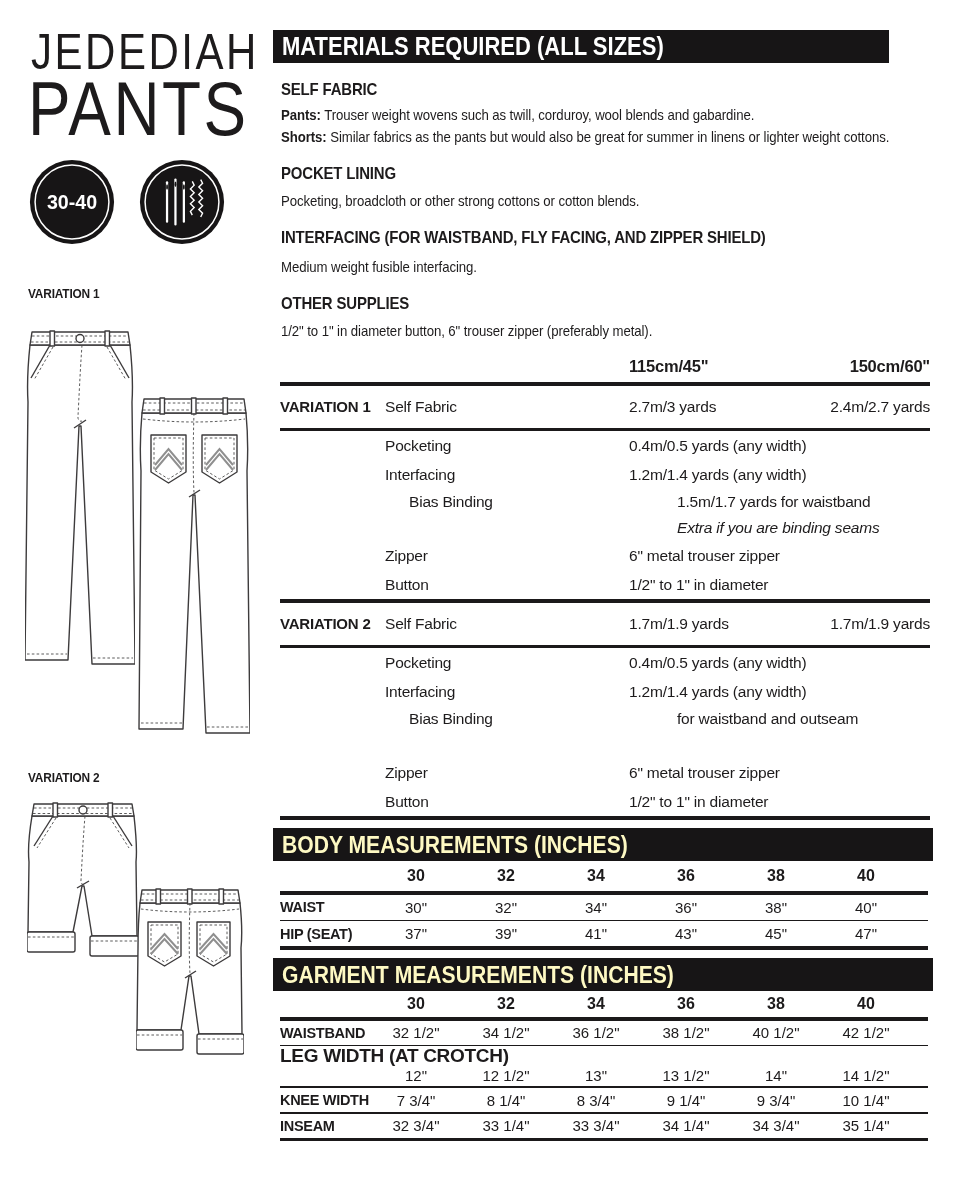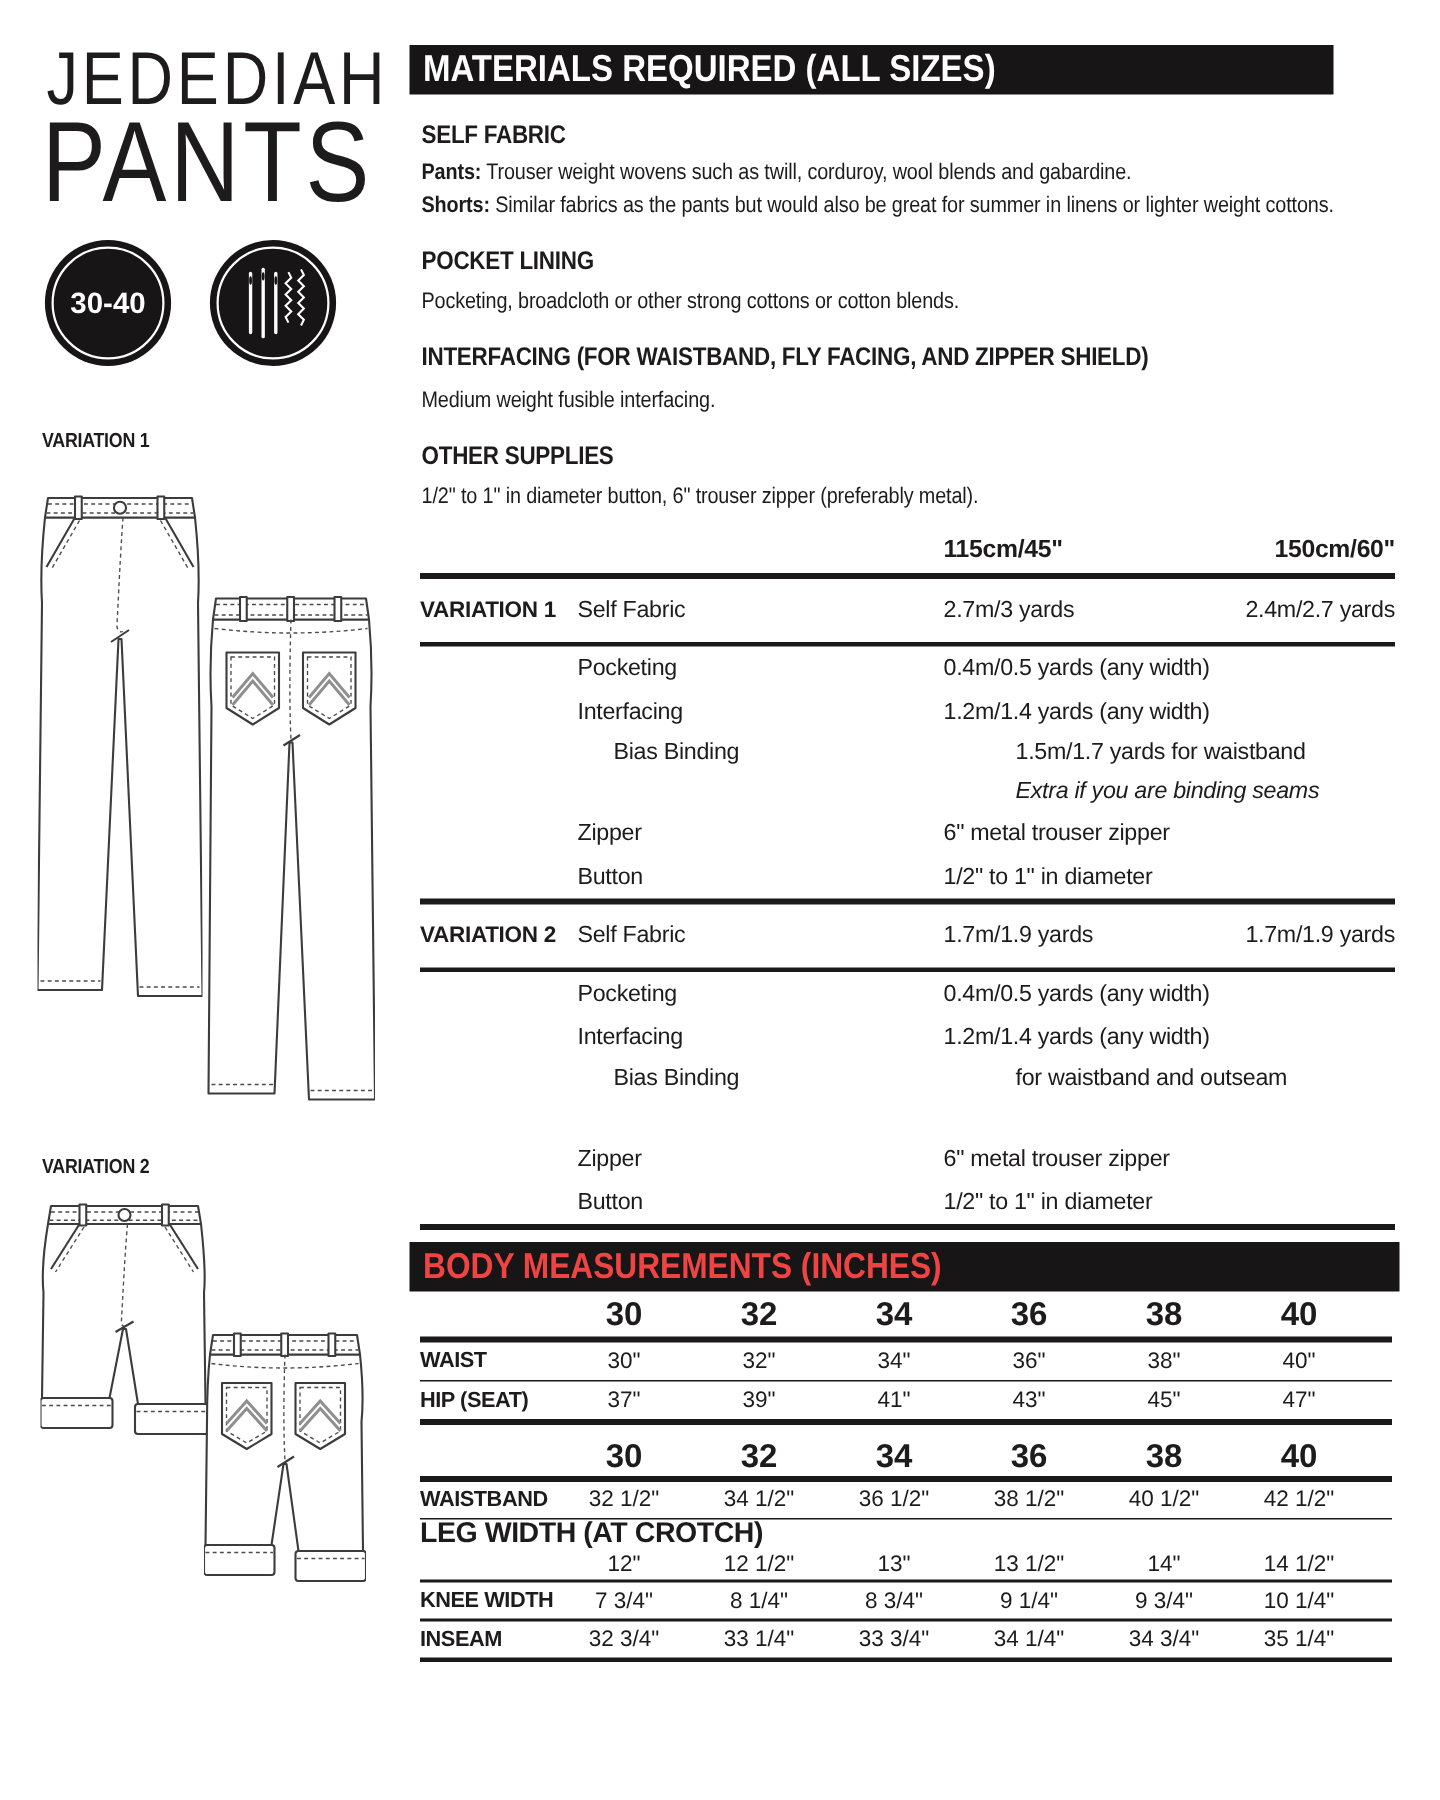--- a/index.html
+++ b/index.html
@@ -28,27 +28,27 @@
   .c34{flex:1;}
   .head{height:32px;align-items:flex-end;padding-bottom:6px;font-weight:bold;font-size:16.5px;}
   .main{height:42px;}
   .sub{height:29px;}
   .sub2{height:52px;align-items:flex-start;gap:24px;}
   .sub2 .l{height:26px;display:flex;align-items:center;}
   .it{font-style:italic;}
   .rule{background:#1b191a;height:3.5px;}
   
   .mt{position:absolute;left:273px;width:660px;}
-  .mbar{height:33px;background:#171516;color:#ef4444;display:flex;align-items:center;padding-left:9px;box-sizing:border-box;}
+  .mbar{height:33px;background:#171516;color:#fef9c3;display:flex;align-items:center;padding-left:9px;box-sizing:border-box;}
   .mtable{margin-left:7px;width:648px;}
   .mrow{display:flex;align-items:center;}
   .ml{width:91px;flex:none;font-weight:bold;font-size:14.5px;letter-spacing:-0.3px;}
   .mlwide{flex:none;font-weight:bold;font-size:19px;letter-spacing:-0.3px;}
   .mc{width:90px;flex:none;text-align:center;font-size:15px;}
-  .msz .mc{font-weight:bold;font-size:22px;}
+  .msz .mc{font-weight:bold;font-size:16px;}
   .mrule{height:3.5px;background:#1b191a;}
   .mrule.thin{height:1.8px;}
   .h30{height:30px;}.h26{height:26px;}.h25{height:25px;}.h24{height:24px;}.h19{height:19px;}.h21{height:21px;}
   
   .varl{font-size:13.5px;font-weight:bold;letter-spacing:-0.2px;}
   
   .ln{fill:none;stroke:#3d3b3c;stroke-width:1.4;stroke-linejoin:round;}
   .fl{fill:#ffffff;stroke:#3d3b3c;stroke-width:1.4;stroke-linejoin:round;}
   .dash{fill:none;stroke:#4a4a4a;stroke-width:0.9;stroke-dasharray:2.6 2.2;}
   .chev{fill:none;stroke:#8f8f8f;stroke-width:2;}
@@ -312,20 +312,23 @@
         <div class="mc">41"</div>
         <div class="mc">43"</div>
         <div class="mc">45"</div>
         <div class="mc">47"</div>
       </div>
       <div class="mrule"></div>
     </div>
   </div>
 
   <div class="mt" style="top:958px;">
+    <div class="mbar">
+      <span class="bar-t" style="font-size:24px;">GARMENT MEASUREMENTS (INCHES)</span>
+    </div>
     <div class="mtable">
       <div class="mrow msz h26">
         <div class="ml"></div>
         <div class="mc">30</div>
         <div class="mc">32</div>
         <div class="mc">34</div>
         <div class="mc">36</div>
         <div class="mc">38</div>
         <div class="mc">40</div>
       </div>

